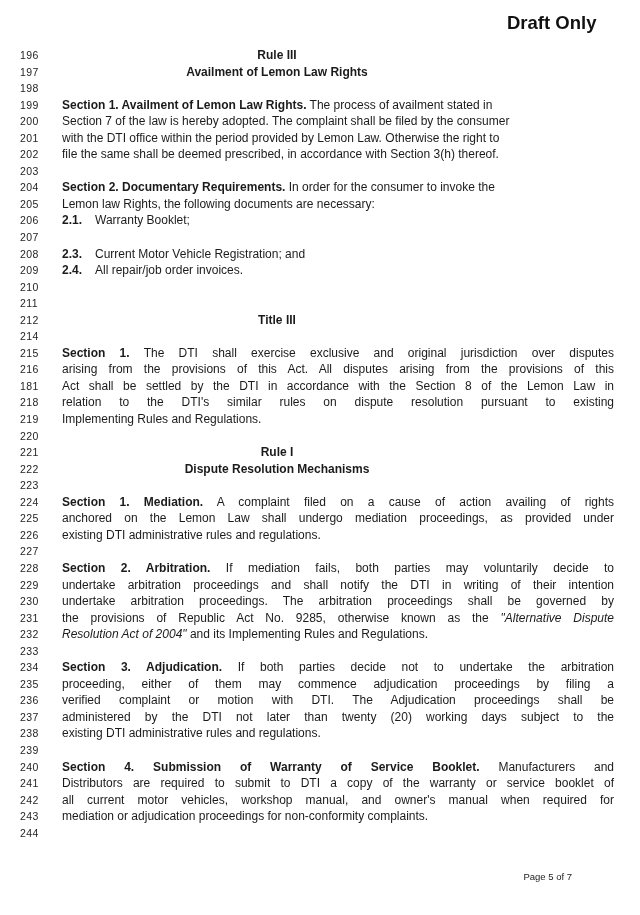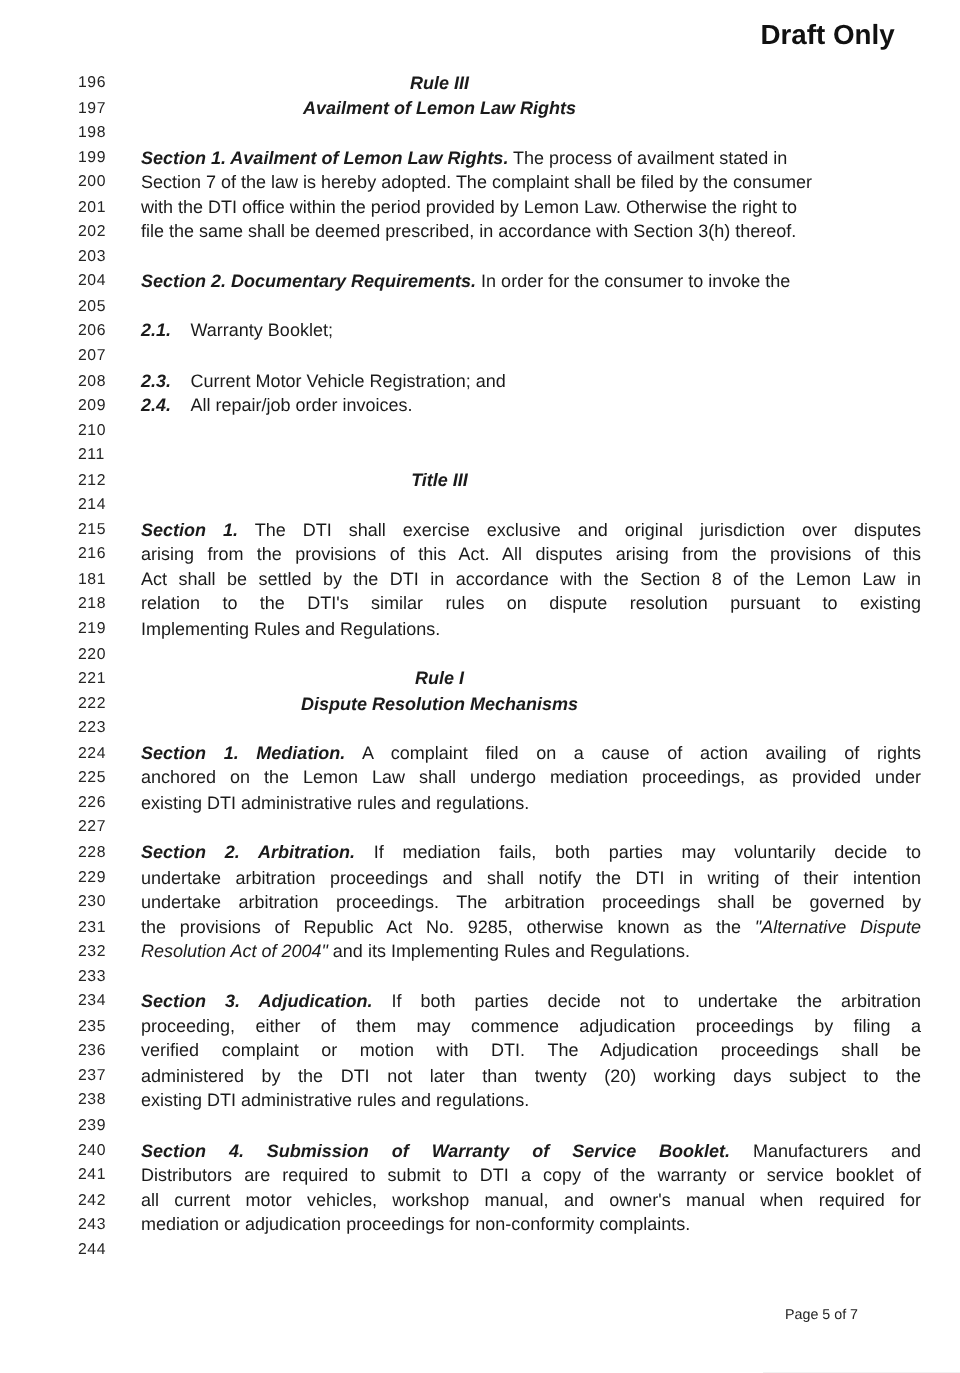--- a/index.html
+++ b/index.html
@@ -26,21 +26,20 @@
     position: absolute;
     top: 47px;
     left: 0;
     right: 0;
   }
   .row {
     display: flex;
     height: 16.55px;
     line-height: 16.55px;
     font-size: 12px;
-    margin-left: 32px;
   }
   .num {
     flex: none;
     width: 26px;
     margin-left: 20px;
     font-size: 10.5px;
     color: #242424;
     letter-spacing: 0.4px;
   }
   .txt {
@@ -51,21 +50,21 @@
   }
   .row.center .txt {
     text-align: center;
     margin-right: 148px; 
   }
   .row.justify .txt {
     white-space: normal;
     text-align: justify;
     text-align-last: justify;
   }
-  .b { font-weight: bold; font-style: italic; }
+  .b { font-weight: bold; }
   .i { font-style: italic; }
   .gap { margin-left: 13px; text-align: center; }
   .footer {
     position: absolute;
     top: 871px;
     left: 0;
     width: 572px;
     text-align: right;
     font-size: 9.5px;
     color: #222;
@@ -108,20 +107,21 @@
       <div class="row">
         <span class="num">203</span>
         <span class="txt"></span>
       </div>
       <div class="row">
         <span class="num">204</span>
         <span class="txt"><span class="b">Section 2. Documentary Requirements.</span><span> In order for the consumer to invoke the</span></span>
       </div>
       <div class="row">
         <span class="num">205</span>
+        <span class="txt"><span>Lemon law Rights, the following documents are necessary:</span></span>
       </div>
       <div class="row">
         <span class="num">206</span>
         <span class="txt"><span class="b">2.1.</span><span class="gap">Warranty Booklet;</span></span>
       </div>
       <div class="row">
         <span class="num">207</span>
       </div>
       <div class="row">
         <span class="num">208</span>

